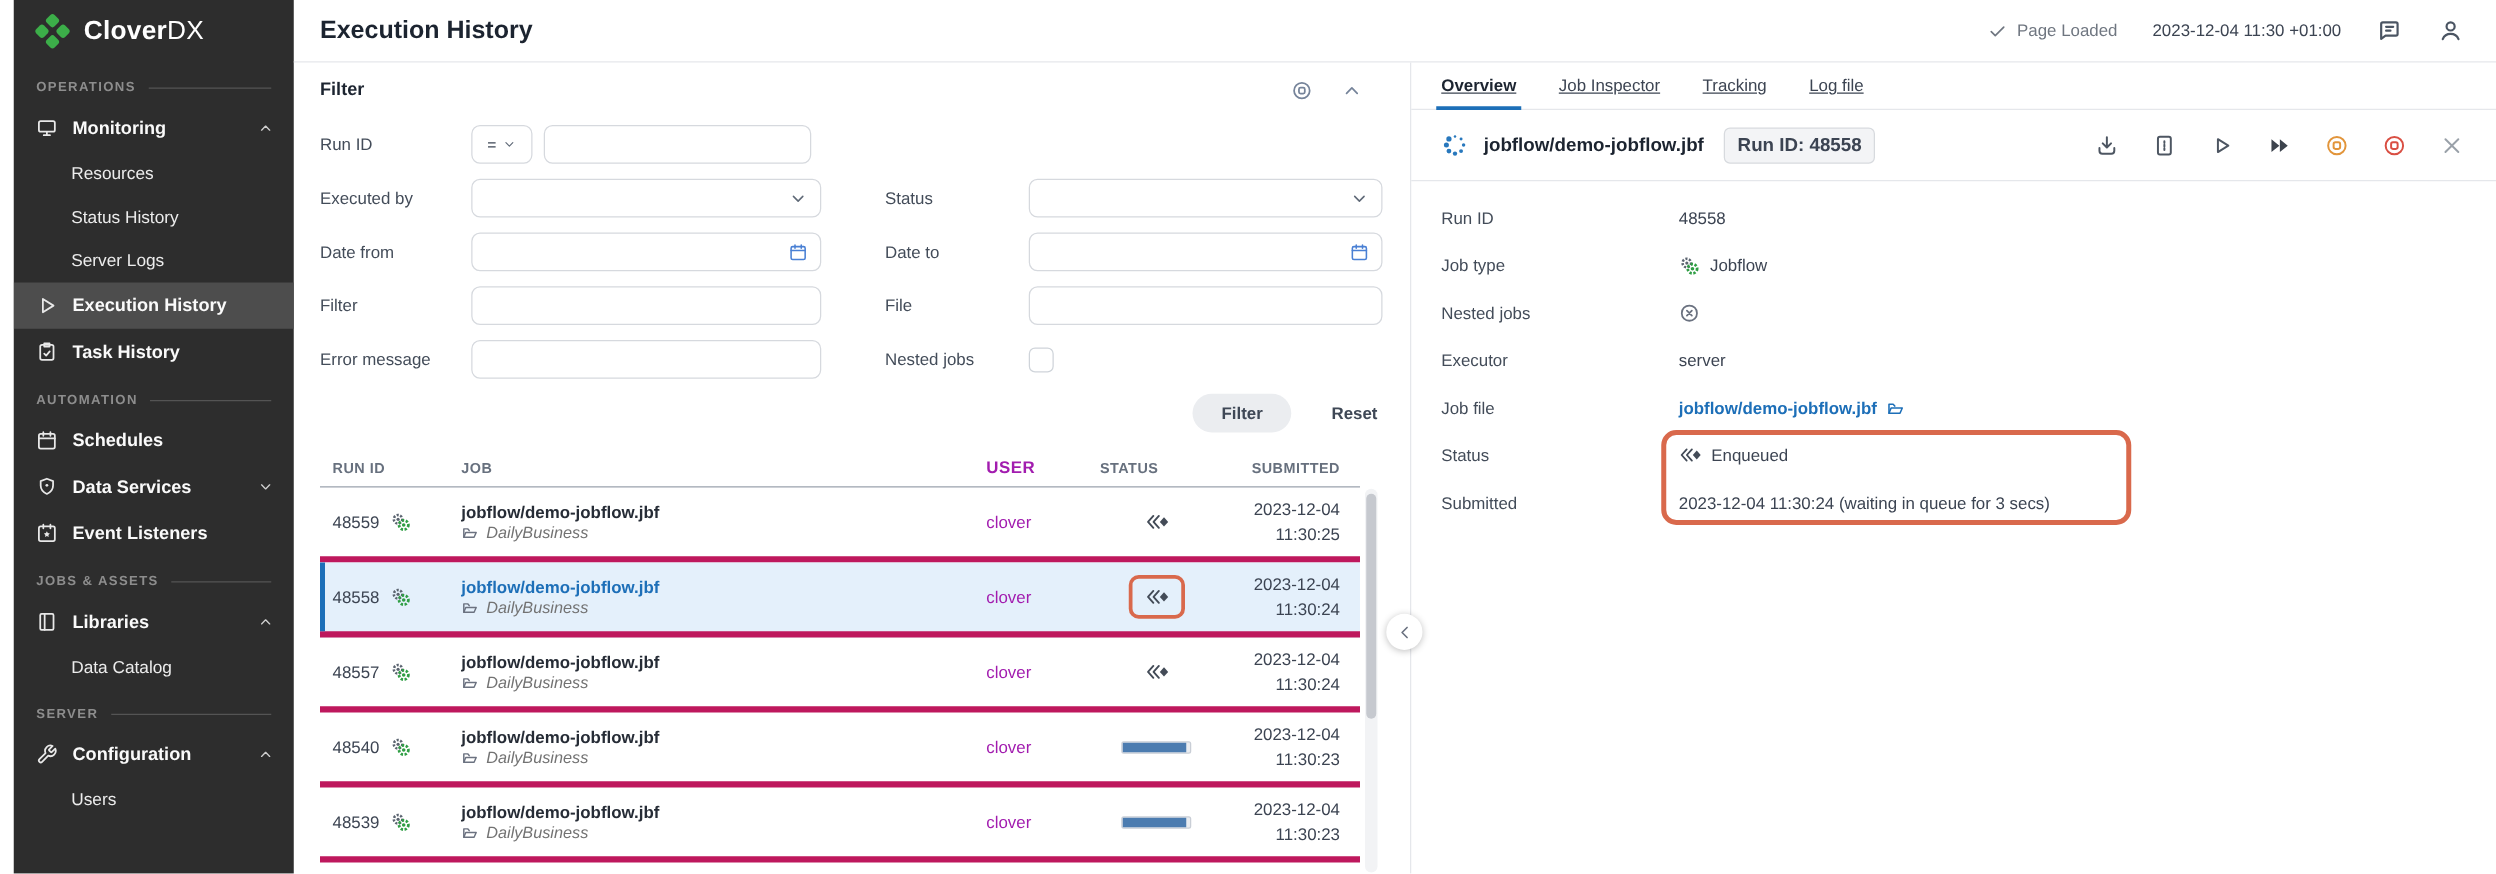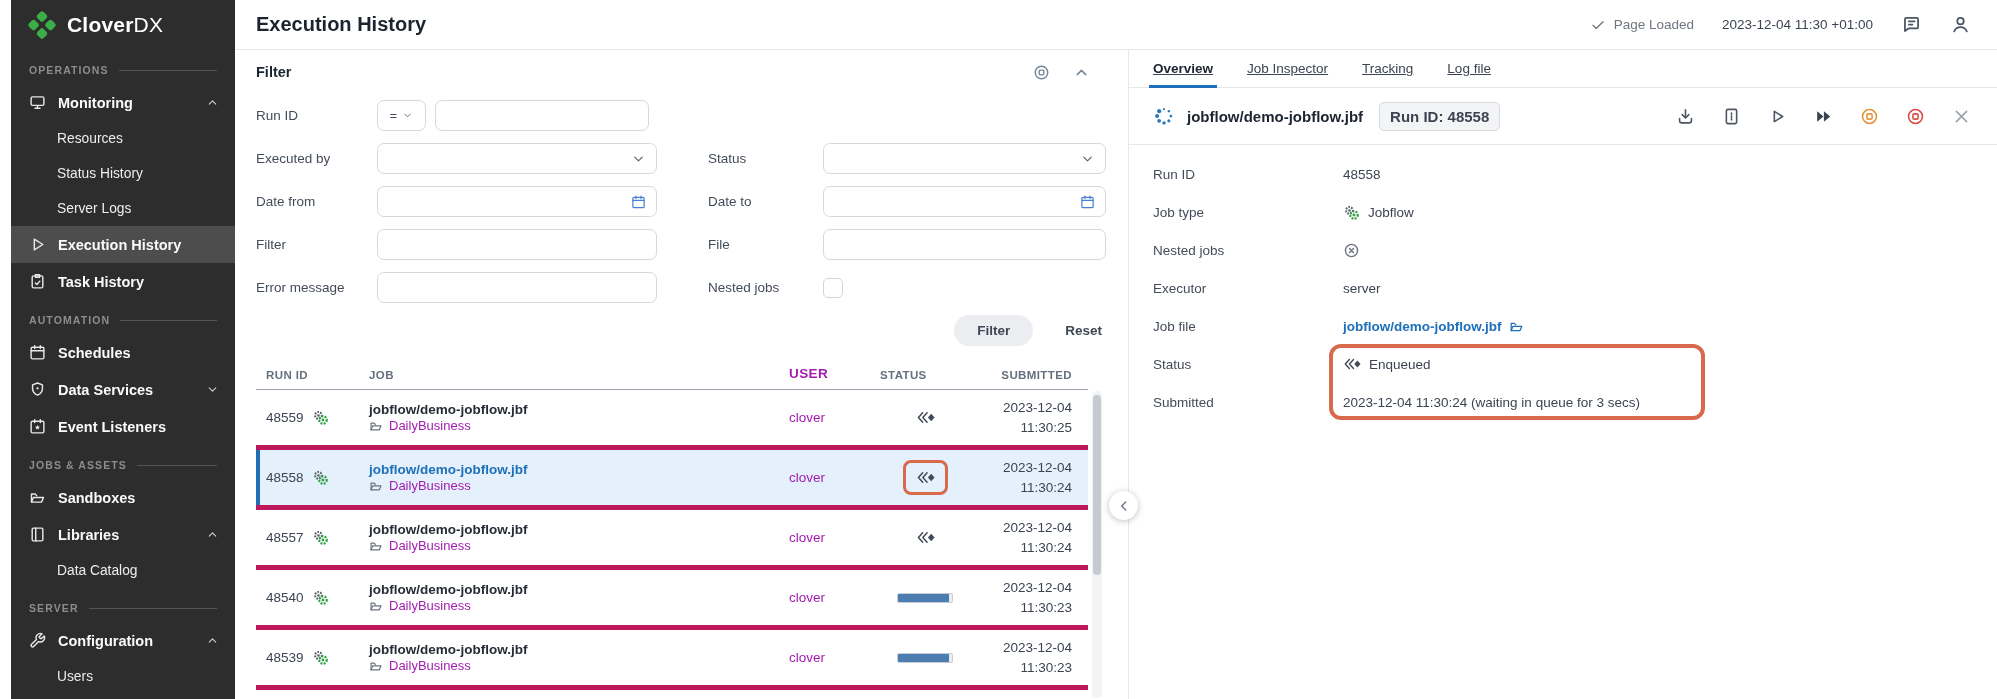--- a/index.html
+++ b/index.html
@@ -69,21 +69,21 @@
   .c4 { width:90px; flex:none; display:flex; justify-content:center; }
   .thead .c4 { display:block; text-align:left; }
   .c5 { width:118px; flex:none; text-align:right; padding-right:16px; }
   .trow { display:flex; align-items:center; height:60px; border-bottom:5px solid #be185d; position:relative; cursor:pointer; }
   .trow.selected { background:#e4f0fb; }
   .trow.selected::before { content:""; position:absolute; left:0; top:0; bottom:0; width:4px; background:#1d6fb8; }
   .runid-cell { display:flex; align-items:center; gap:8px; font-size:13.5px; color:#3c4452; }
   .runid-cell .icn { width:17px; height:17px; }
   .job-name { font-size:13.5px; font-weight:700; color:#262c36; }
   .trow.selected .job-name { color:#1d6fb8; }
-  .job-sub { display:flex; align-items:center; gap:6px; margin-top:1px; font-size:13px; color:#a21caf; }
+  .job-sub { display:flex; align-items:center; gap:6px; margin-top:1px; font-size:13px; color:#737373;font-style:italic; }
   .job-sub .icn { width:14px; height:14px; color:#6b7280; }
   .c3 { font-size:13.5px; color:#a21caf; }
   .status-wrap { display:inline-flex; align-items:center; justify-content:center; padding:5px 10px; border-radius:8px; border:3px solid transparent; }
   .status-wrap.hl { border-color:#d9694c; }
   .status-wrap .icn { width:19px; height:19px; color:#434b57; }
   .progress { width:56px; height:10px; border:1px solid #c9ced6; border-radius:2px; background:#e9ecf0; overflow:hidden; }
   .progress i { display:block; height:100%; width:94%; background:#4c7cb0; }
   .c5.cell { font-size:13.5px; color:#3c4452; line-height:1.45; }
   .sb-track { position:absolute; left:857px; top:341px; width:10px; height:307px; background:#f2f3f5; border-radius:6px; }
   .sb-thumb { position:absolute; top:4px; left:1px; width:8px; height:180px; background:#c6c9cf; border-radius:5px; cursor:pointer; }
@@ -212,29 +212,20 @@
               <rect x="3" y="4.5" width="18" height="16.5" rx="2"></rect>
               <path d="M8 2.5v4M16 2.5v4"></path>
               <path fill="currentColor" stroke="none" d="M12 9.8l1.05 2.15 2.35.35-1.7 1.7.4 2.35L12 15.25l-2.1 1.1.4-2.35-1.7-1.7 2.35-.35z"></path>
             </svg>
           </span>
           <span>Event Listeners</span>
         </div>
         <div class="section-label">
           <span>JOBS &amp; ASSETS</span>
           <span class="rule"></span>
-        </div>
-        <div class="side-item">
-          <span class="icn">
-            <svg viewBox="0 0 24 24" fill="none" stroke="currentColor" stroke-width="2" stroke-linecap="round" stroke-linejoin="round">
-              <path d="M3.5 18.5V7h5.3l2.1 2.4"></path>
-              <path d="M3.5 18.5l2.7-6.6h14.3l-2.9 6.6z"></path>
-            </svg>
-          </span>
-          <span>Sandboxes</span>
         </div>
         <div class="side-item">
           <span class="icn">
             <svg viewBox="0 0 24 24" fill="none" stroke="currentColor" stroke-width="2" stroke-linecap="round" stroke-linejoin="round">
               <rect x="4.5" y="3" width="15" height="18" rx="1.5"></rect>
               <path d="M9.5 3v18"></path>
             </svg>
           </span>
           <span>Libraries</span>
           <span class="icn chev">

